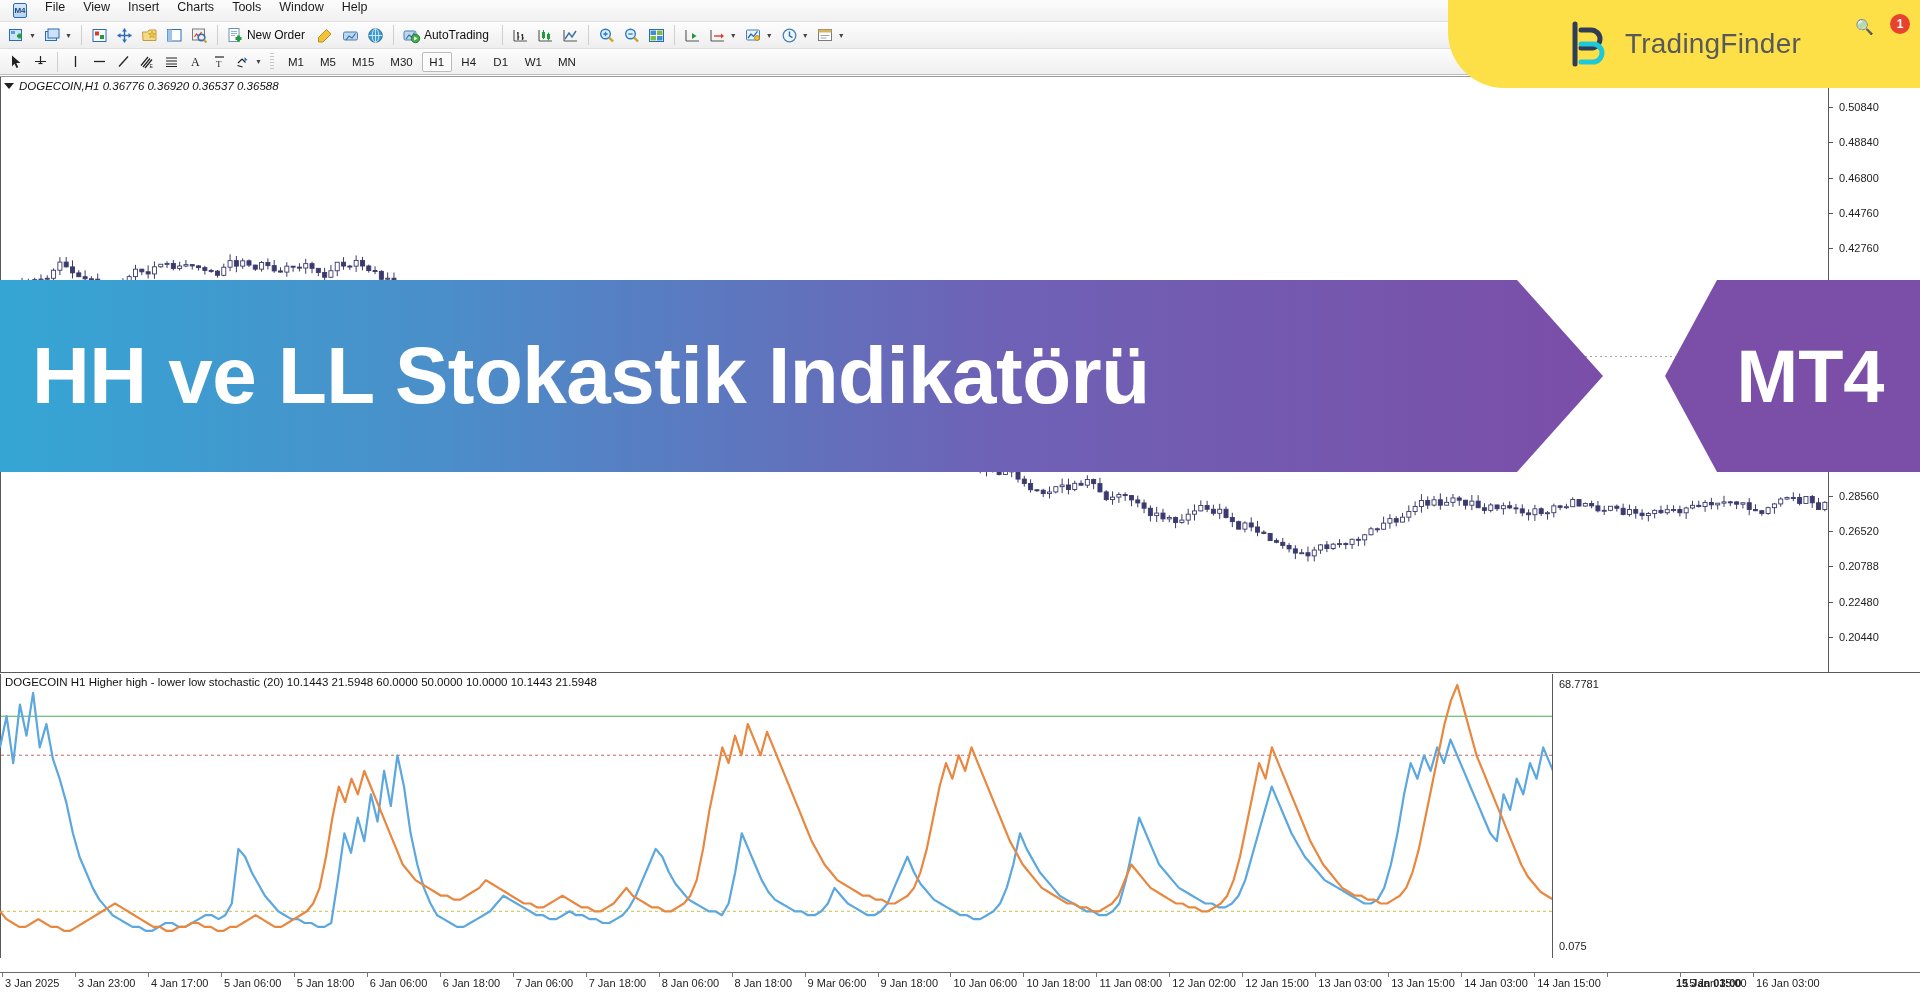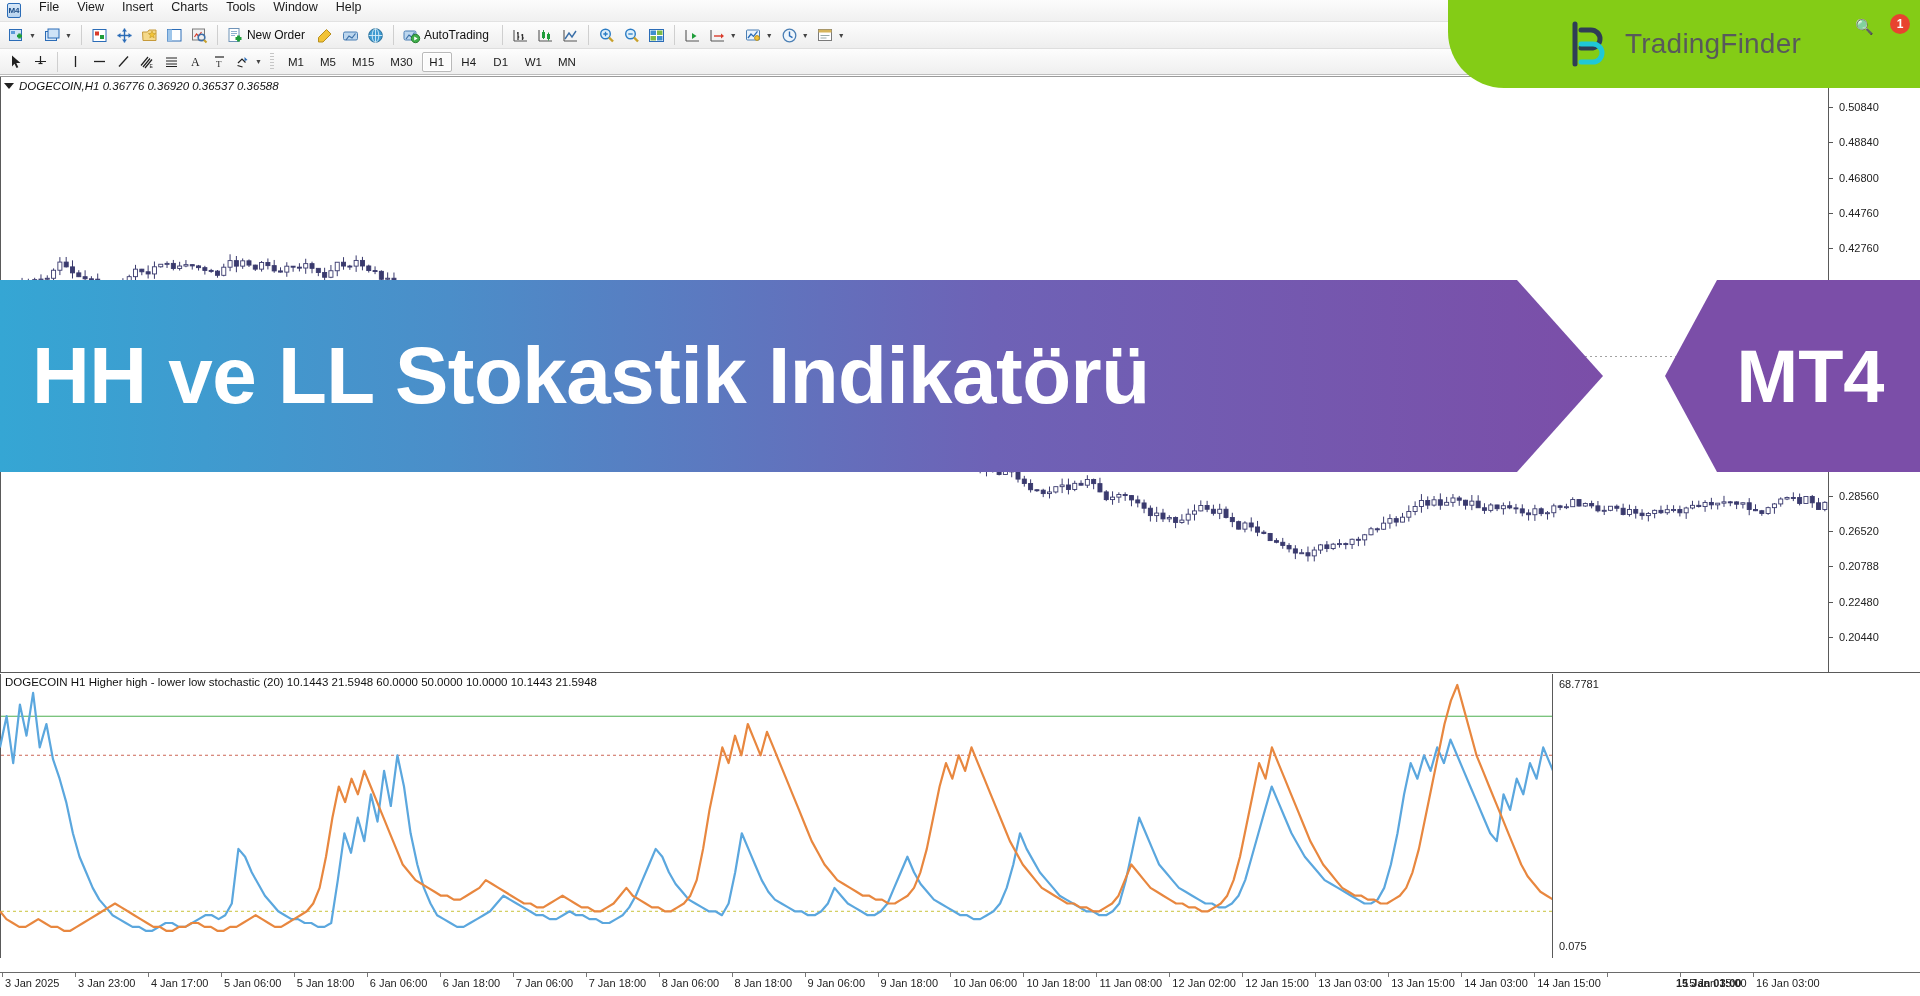--- a/index.html
+++ b/index.html
@@ -12,21 +12,21 @@
 
   
   .menubar {
     position: absolute; left: 0; top: 0; width: 1920px; height: 22px;
     background: linear-gradient(#fcfcfc, #f0f0f0);
     border-bottom: 1px solid #e2e2e2;
     display: flex; align-items: center; gap: 0px;
     font-size: 12.5px; color: #1a1a1a;
   }
   .app-logo {
-    width: 22px; height: 18px; margin-left: 4px; margin-right: 4px;
+    width: 22px; height: 18px; margin-left: 10px; margin-right: 4px;
     position: relative; flex: none;
   }
   .app-logo .sq {
     position: absolute; left: 3px; top: 1px; width: 14px; height: 15px;
     border: 1.5px solid #2b6cb7; border-radius: 2px;
     background: linear-gradient(#d9e8f7, #b7d3ee);
     font-size: 8px; color: #1c4c85; text-align: center; line-height: 13px;
     font-weight: bold;
   }
   .menu-item {
@@ -154,21 +154,21 @@
     display: flex; align-items: center; justify-content: center;
   }
   .banner2-title {
     color: #fff; font-size: 74px; font-weight: bold;
     font-family: "Liberation Sans", sans-serif; padding-left: 36px;
   }
 
   
   .brand {
     position: absolute; right: 0px; top: 0px; width: 472px; height: 88px;
-    background: #84cc16; border-bottom-left-radius: 56px;
+    background: #fde047; border-bottom-left-radius: 56px;
     display: flex; align-items: center; justify-content: center; gap: 12px;
   }
   .brand-mark { width: 46px; height: 48px; }
   .brand-name {
     font-size: 28px; color: #58595b; font-family: "Liberation Sans", sans-serif;
     letter-spacing: 0.2px;
   }
   .notif-badge {
     position: absolute; right: 10px; top: 14px; width: 20px; height: 20px;
     border-radius: 50%; background: #e8432f; color: #fff; font-size: 12px;
@@ -1129,21 +1129,21 @@
         <div class="time-lbl" style="left: 442.76px;">6 Jan 18:00</div>
         <div class="time-tick" style="left: 512.72px;"></div>
         <div class="time-lbl" style="left: 515.72px;">7 Jan 06:00</div>
         <div class="time-tick" style="left: 585.68px;"></div>
         <div class="time-lbl" style="left: 588.68px;">7 Jan 18:00</div>
         <div class="time-tick" style="left: 658.64px;"></div>
         <div class="time-lbl" style="left: 661.64px;">8 Jan 06:00</div>
         <div class="time-tick" style="left: 731.6px;"></div>
         <div class="time-lbl" style="left: 734.6px;">8 Jan 18:00</div>
         <div class="time-tick" style="left: 804.56px;"></div>
-        <div class="time-lbl" style="left: 807.56px;">9 Jan 06:00</div>
+        <div class="time-lbl" style="left: 807.56px;">9 Mar 06:00</div>
         <div class="time-tick" style="left: 877.52px;"></div>
         <div class="time-lbl" style="left: 880.52px;">9 Jan 18:00</div>
         <div class="time-tick" style="left: 950.48px;"></div>
         <div class="time-lbl" style="left: 953.48px;">10 Jan 06:00</div>
         <div class="time-tick" style="left: 1023.44px;"></div>
         <div class="time-lbl" style="left: 1026.44px;">10 Jan 18:00</div>
         <div class="time-tick" style="left: 1096.4px;"></div>
         <div class="time-lbl" style="left: 1099.4px;">11 Jan 08:00</div>
         <div class="time-tick" style="left: 1169.36px;"></div>
         <div class="time-lbl" style="left: 1172.36px;">12 Jan 02:00</div>

